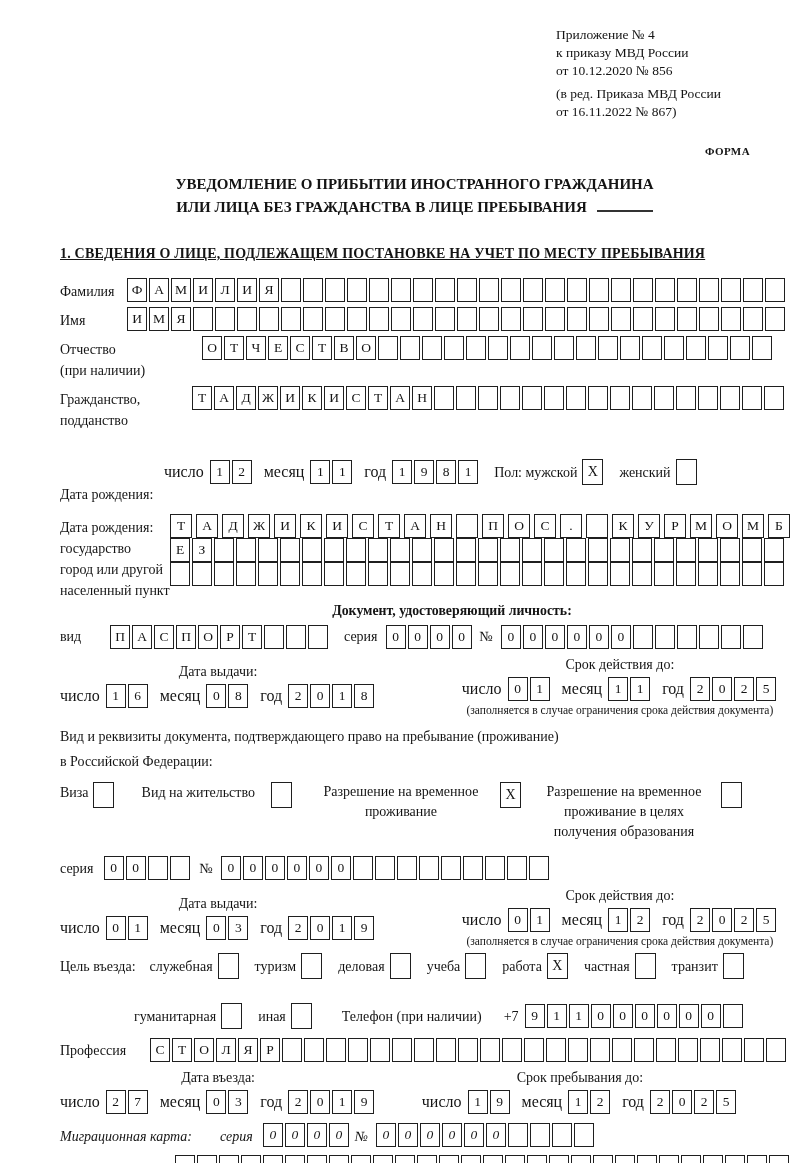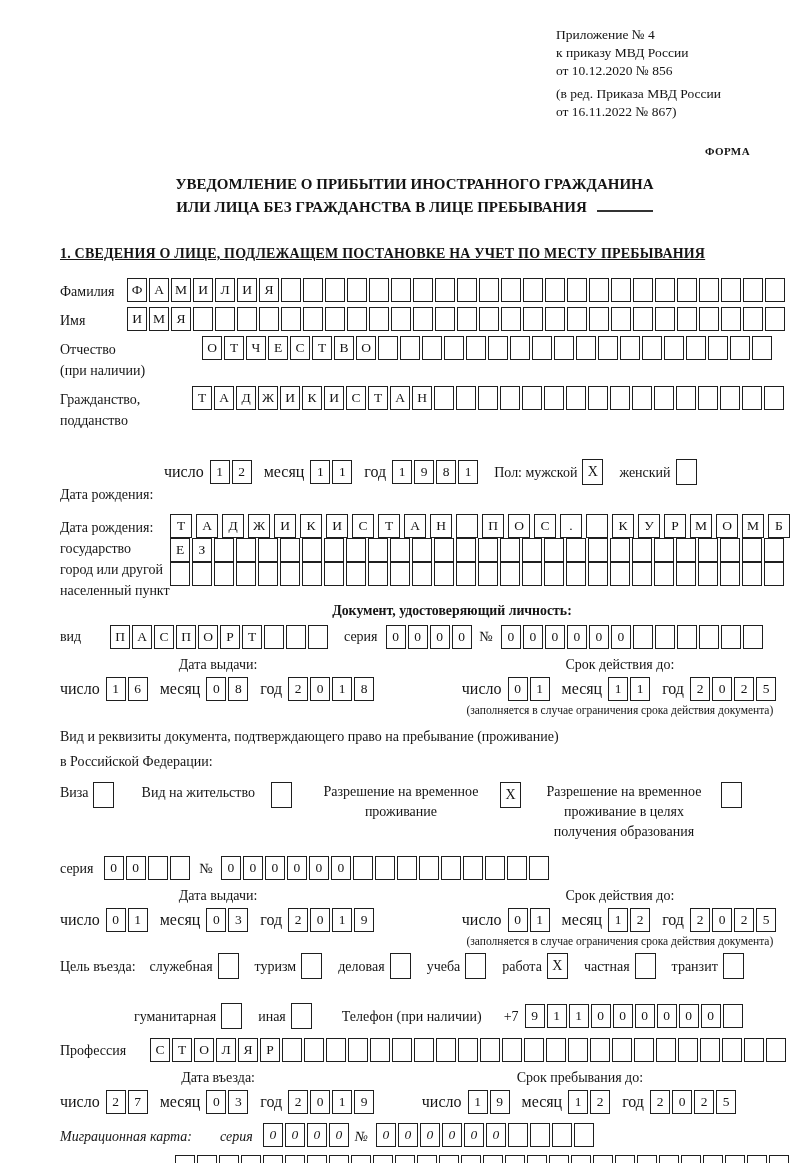--- a/index.html
+++ b/index.html
@@ -40,21 +40,21 @@
   .w-birth{width:110px;}
   .w-prof{width:90px;}
   .w-rep{width:115px;}
   
   .inlinebits{display:flex;align-items:center;}
   .dg-row{display:flex;align-items:center;}
   .dg-lbl{font-size:16px;margin:0 6px 0 10px;white-space:nowrap;}
   .dg-lbl:first-child{margin-left:0;}
   .dg-head{font-size:14px;text-align:center;margin-bottom:4px;}
   .dg-col{display:inline-flex;flex-direction:column;align-items:center;}
-  .twocol{display:flex;justify-content:space-between;align-items:flex-start;padding-right:6px;}
+  .twocol{display:flex;justify-content:space-between;align-items:center;padding-right:6px;}
   .dg-note{font-size:11.5px;white-space:nowrap;margin-top:3px;}
   
   .center-bold{font-weight:bold;font-size:13.8px;text-align:center;margin-top:10px;margin-left:60px;}
   
   .optrow{display:flex;align-items:center;margin-top:8px;flex-wrap:nowrap;}
   .optrow .opt-lbl{font-size:14px;margin:0 5px 0 14px;white-space:nowrap;}
   .optrow .opt-lbl:first-of-type{margin-left:8px;}
   .optrow .checkbox{margin-right:2px;}
   .permit-row{display:flex;align-items:flex-start;margin-top:10px;}
   .permit-text{font-size:14px;text-align:center;line-height:1.45;}

